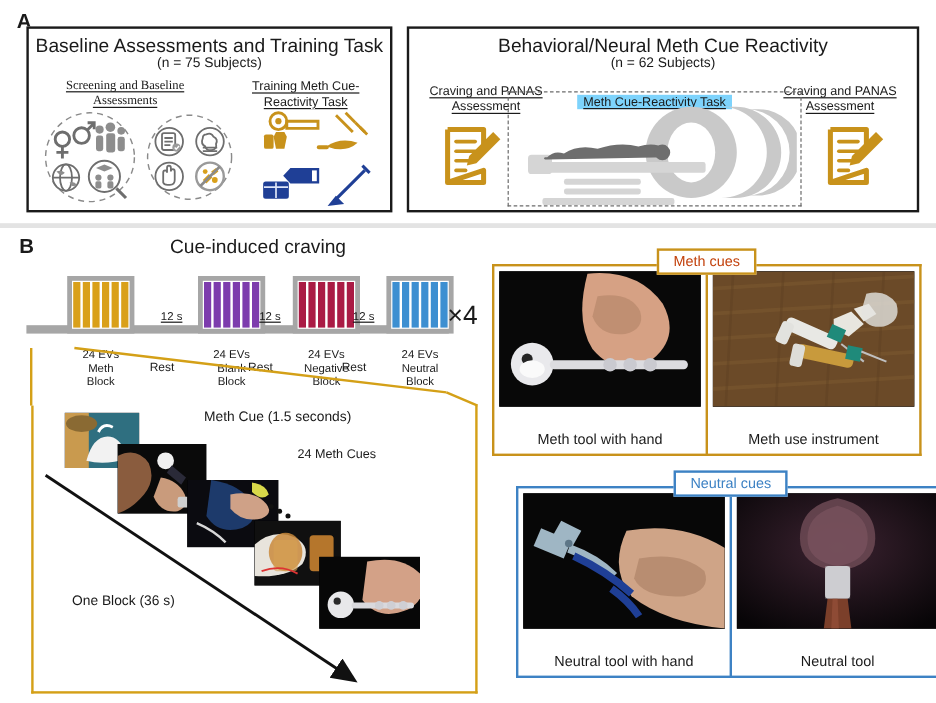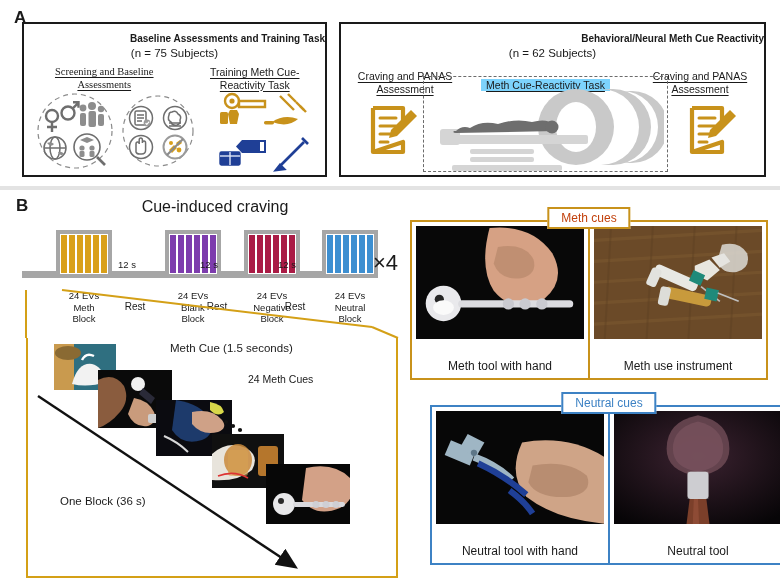--- a/index.html
+++ b/index.html
@@ -13,21 +13,21 @@
   }
   .fig{position:absolute;inset:0;}
 
   
   .panelA{position:absolute;left:0;top:0;width:780px;height:186px;}
   .panelA-letter{position:absolute;left:14px;top:8px;font-size:17px;font-weight:bold;letter-spacing:0;}
   .boxA{position:absolute;top:22px;border:2px solid #1a1a1a;background:#fff;box-sizing:border-box;}
   .boxA-left{left:22px;width:305px;height:155px;}
   .boxA-right{left:339px;width:427px;height:155px;}
   .boxA-title{
-    text-align:right;font-weight:bold;font-size:10px;line-height:14px;
+    text-align:center;font-weight:normal;font-size:16px;line-height:14px;
     padding-top:8px;
   }
   .boxA-sub{text-align:center;font-size:11.5px;line-height:14px;}
 
   .colwrap{display:flex;justify-content:space-around;margin-top:5px;}
   .colhead{
     text-align:center;font-size:10.5px;line-height:12.5px;
     text-decoration:underline;text-underline-offset:1.5px;
   }
 
@@ -51,21 +51,21 @@
   .panelB{position:absolute;left:0;top:190px;width:780px;height:396px;}
   .panelB-letter{position:absolute;left:16px;top:6px;font-size:17px;font-weight:bold;}
   .bTitle{position:absolute;left:70px;top:8px;width:290px;text-align:center;font-size:16px;}
 
   
   .timeline{position:absolute;left:22px;top:36px;width:370px;height:70px;}
   .baseline{position:absolute;left:0;bottom:18px;width:352px;height:7px;background:#a6a6a6;}
   .blk{position:absolute;bottom:18px;width:56px;height:48px;background:#a6a6a6;padding:4px;box-sizing:border-box;}
   .blk-inner{width:100%;height:100%;display:flex;gap:2px;background:#fff;padding:1px;box-sizing:border-box;}
   .blk-inner i{flex:1;display:block;}
-  .restlbl{position:absolute;bottom:26px;font-size:9.5px;text-align:left;width:34px;}
+  .restlbl{position:absolute;bottom:26px;font-size:9.5px;text-align:right;width:34px;text-decoration:underline;}
   .x4{position:absolute;right:-6px;bottom:20px;font-size:22px;}
 
   .blabels{position:absolute;left:22px;top:100px;width:370px;height:44px;font-size:9.5px;}
   .blabel{position:absolute;width:62px;text-align:center;line-height:11.5px;}
   .rlabel{position:absolute;width:38px;text-align:center;top:11px;font-size:10px;}
 
   
   .goldframe{
     position:absolute;left:26px;top:148px;width:372px;height:240px;
     border:2px solid #d4a017;border-top:none;box-sizing:border-box;

